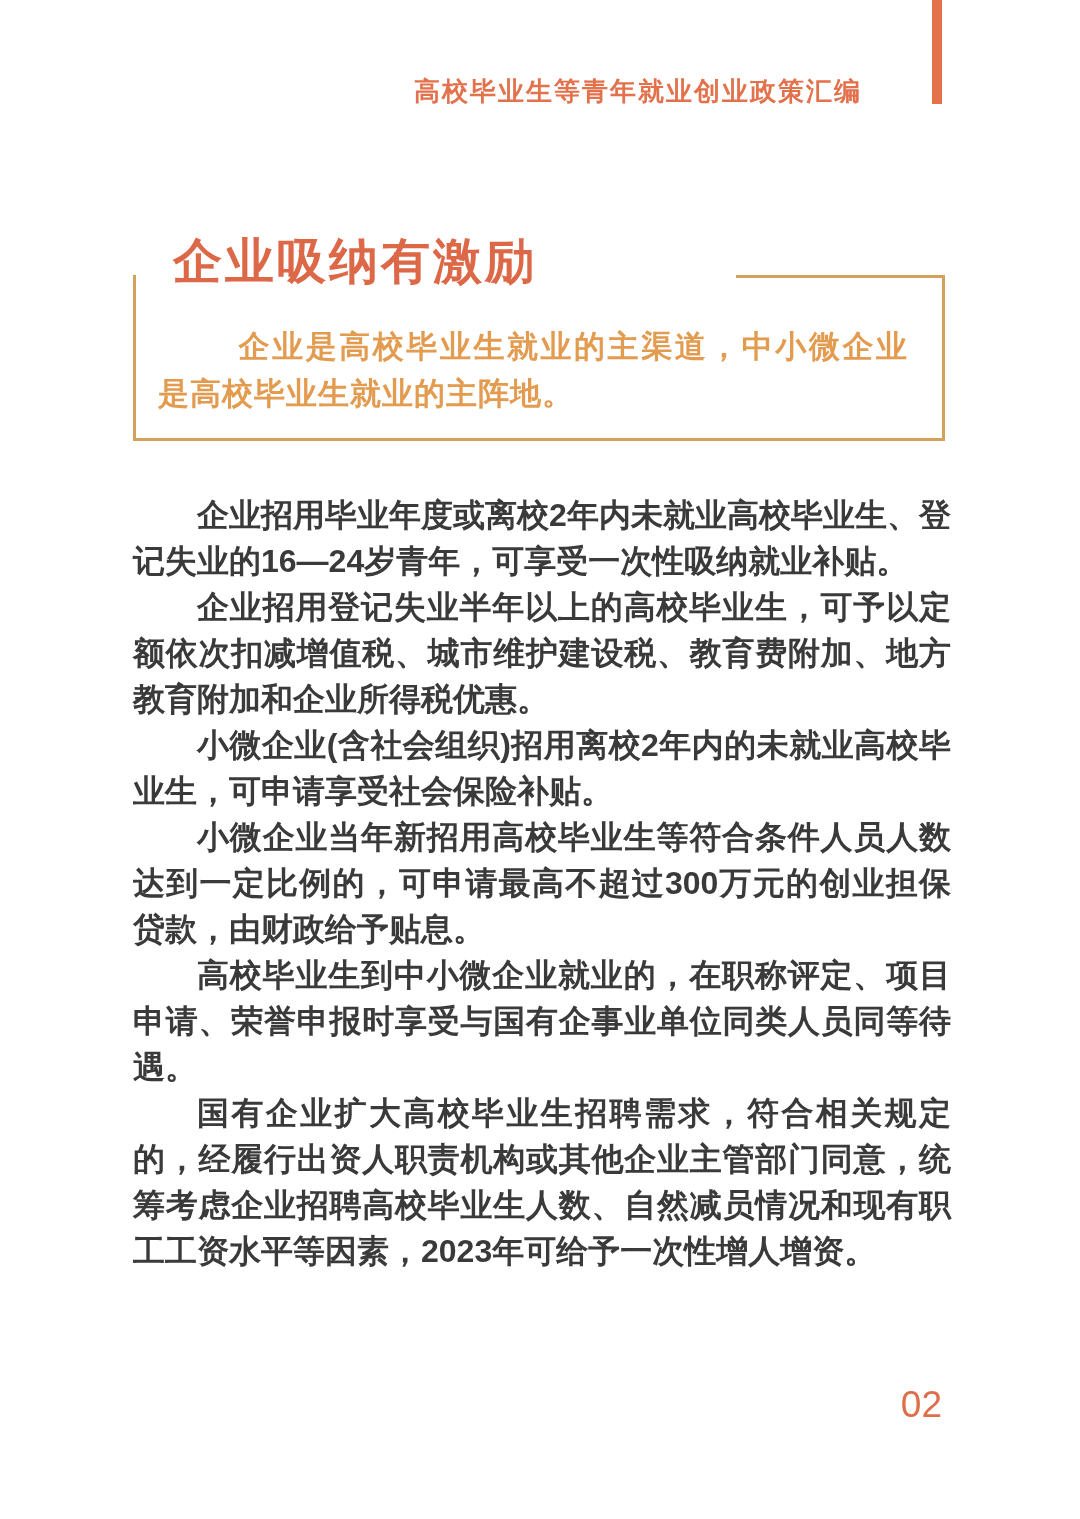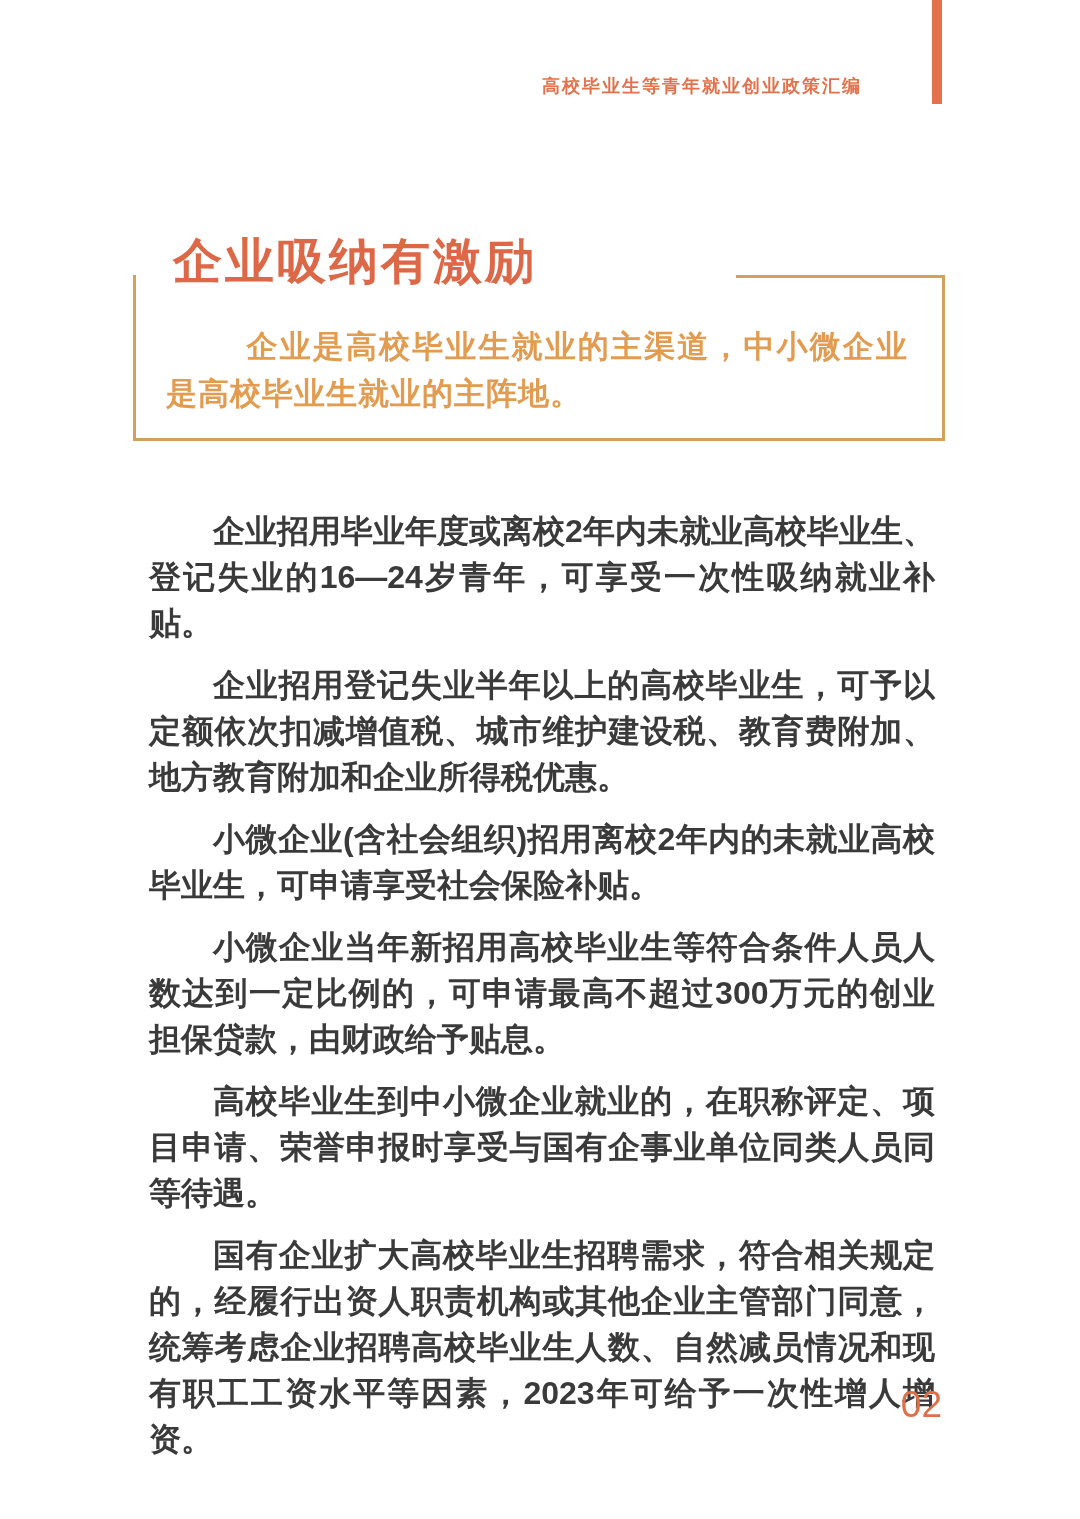--- a/index.html
+++ b/index.html
@@ -21,21 +21,21 @@
     height: 104px;
     background: var(--accent, #E2714C);
   }
   
   .header-title {
     position: absolute;
     top: 74px;
     left: 0;
     width: 862px;
     text-align: right;
-    font-size: 18px;
+    font-size: 26px;
     font-weight: 700;
     letter-spacing: 2px;
     color: var(--accent, #E2714C);
     white-space: nowrap;
   }
   
   .section-title {
     position: absolute;
     left: 173px;
     top: 196px;
@@ -59,21 +59,21 @@
   .highlight-box .top-segment {
     position: absolute;
     top: 0;
     right: -3px;
     width: 209px;
     height: 3px;
     background: var(--box-border, #D2A25C);
   }
   .highlight-text {
     margin: 0;
-    padding: 48px 34px 0 30px;
+    padding: 48px 34px 0 22px;
     font-size: 31px;
     line-height: 47px;
     font-weight: 600;
     letter-spacing: 1px;
     color: var(--box-text, #E29B4F);
     text-indent: 2.6em;
     text-align: justify;
   }
   
   .body-text {
@@ -81,21 +81,21 @@
     left: 133px;
     top: 492px;
     width: 818px;
     font-size: 32px;
     line-height: 46px;
     font-weight: 600;
     color: var(--body-color, #3A3A3A);
     text-align: justify;
   }
   .body-text p {
-    margin: 16px;
+    margin: 0;
     text-indent: 2em;
   }
   
   .page-number {
     position: absolute;
     top: 1384px;
     left: 0;
     width: 942px;
     text-align: right;
     font-size: 37px;

